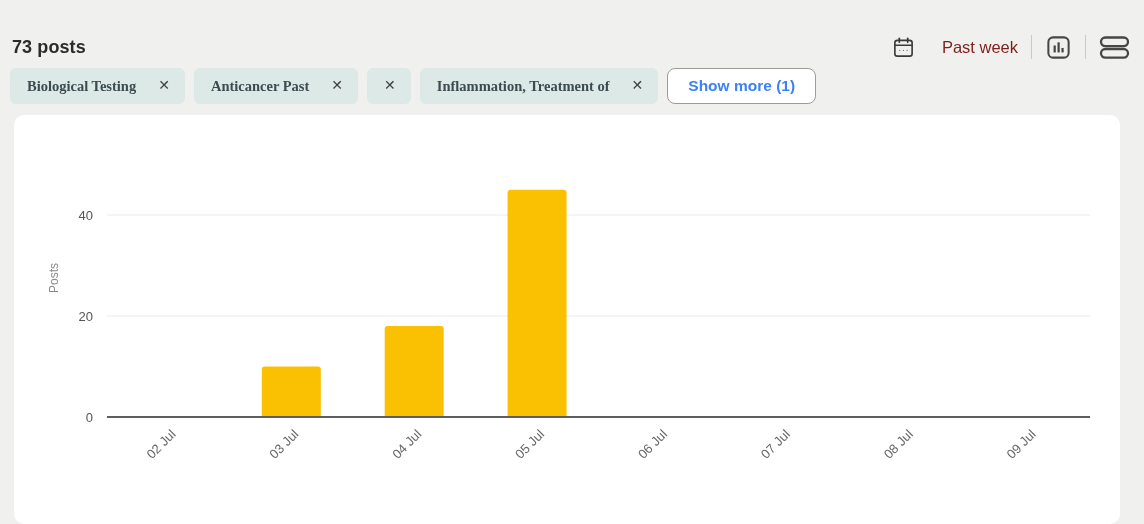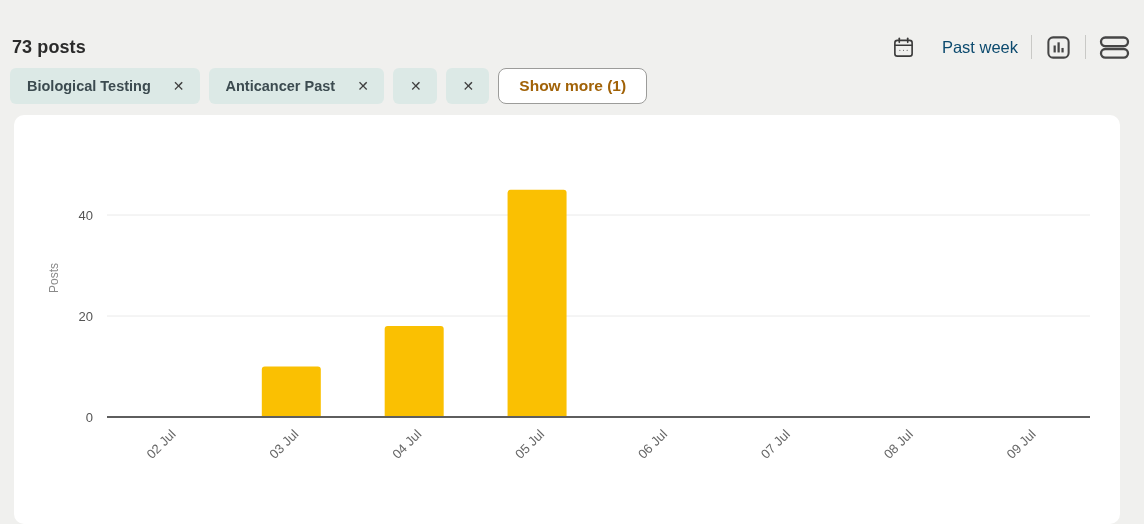--- a/index.html
+++ b/index.html
@@ -14,50 +14,50 @@
     position:absolute; top:30px; left:12px; right:14px;
     display:flex; justify-content:space-between; align-items:center;
     height:34px;
   }
   .post-count {
     font-size:18px; font-weight:700; color:#2b2b2b; letter-spacing:.1px;
   }
   .controls { display:flex; align-items:center; gap:13px; }
   .date-filter {
     display:flex; align-items:center; gap:27px; cursor:pointer;
-    font-size:16.5px; color:#0c4a6e; font-weight:500;
+    font-size:16.5px; color:#7f1d1d; font-weight:500;
   }
   .vdivider { width:1px; height:24px; background:#c9c9c6; }
   .icon-btn {
     background:none; border:none; cursor:pointer; padding:0;
     display:flex; align-items:center; justify-content:center;
   }
   
   .chips-row {
     position:absolute; top:68px; left:10px; right:14px;
     display:flex; align-items:center; gap:9px;
   }
   .chip {
     display:inline-flex; align-items:center; justify-content:space-between;
     height:36px; background:#dcе9e6; background:#dce9e6;
     border-radius:6px; padding:0 15px 0 17px;
     font-size:14.5px; font-weight:600; color:#3c4b50;
-    white-space:nowrap; cursor:default;
+    white-space:nowrap; cursor:default;font-family:Liberation Serif, serif;
   }
   .chip-label { margin-right:22px; }
   .chip.wide .chip-label { margin-right:38px; }
   .chip-close {
     font-size:14px; color:#3f3f3f; cursor:pointer; font-weight:400;
     line-height:1;
   }
   .show-more-btn {
     height:36px; background:#ffffff; border:1px solid #9c9c9a;
     border-radius:8px; padding:0 20px; cursor:pointer;
     font-family:"Liberation Sans", sans-serif;
-    font-size:15.5px; font-weight:600; color:#a16207;
+    font-size:15.5px; font-weight:600; color:#3b82f6;
     white-space:nowrap;
   }
   
   .chart-card {
     position:absolute; left:14px; top:115px; width:1106px; height:409px;
     background:#ffffff; border-radius:10px;
   }
   svg text { font-family:"Liberation Sans", sans-serif; }
 </style>
 </head>
@@ -107,20 +107,21 @@
       <span class="chip-close">✕</span>
     </div>
     <div class="chip">
       <span class="chip-label">Anticancer Past</span>
       <span class="chip-close">✕</span>
     </div>
     <div class="chip wide">
       <span class="chip-close">✕</span>
     </div>
     <div class="chip">
+      <span class="chip-label">Inflammation, Treatment of</span>
       <span class="chip-close">✕</span>
     </div>
     <button class="show-more-btn">Show more (1)</button>
   </div>
 
   <div class="chart-card">
     <svg id="chart-svg" width="1106" height="409" viewBox="0 0 1106 409">
         <text x="79" y="306.5" text-anchor="end" font-size="13" fill="#555555">0</text>
         <line x1="93" y1="201" x2="1076" y2="201" stroke="#eaeaea" stroke-width="1"></line>
         <text x="79" y="205.5" text-anchor="end" font-size="13" fill="#555555">20</text>

